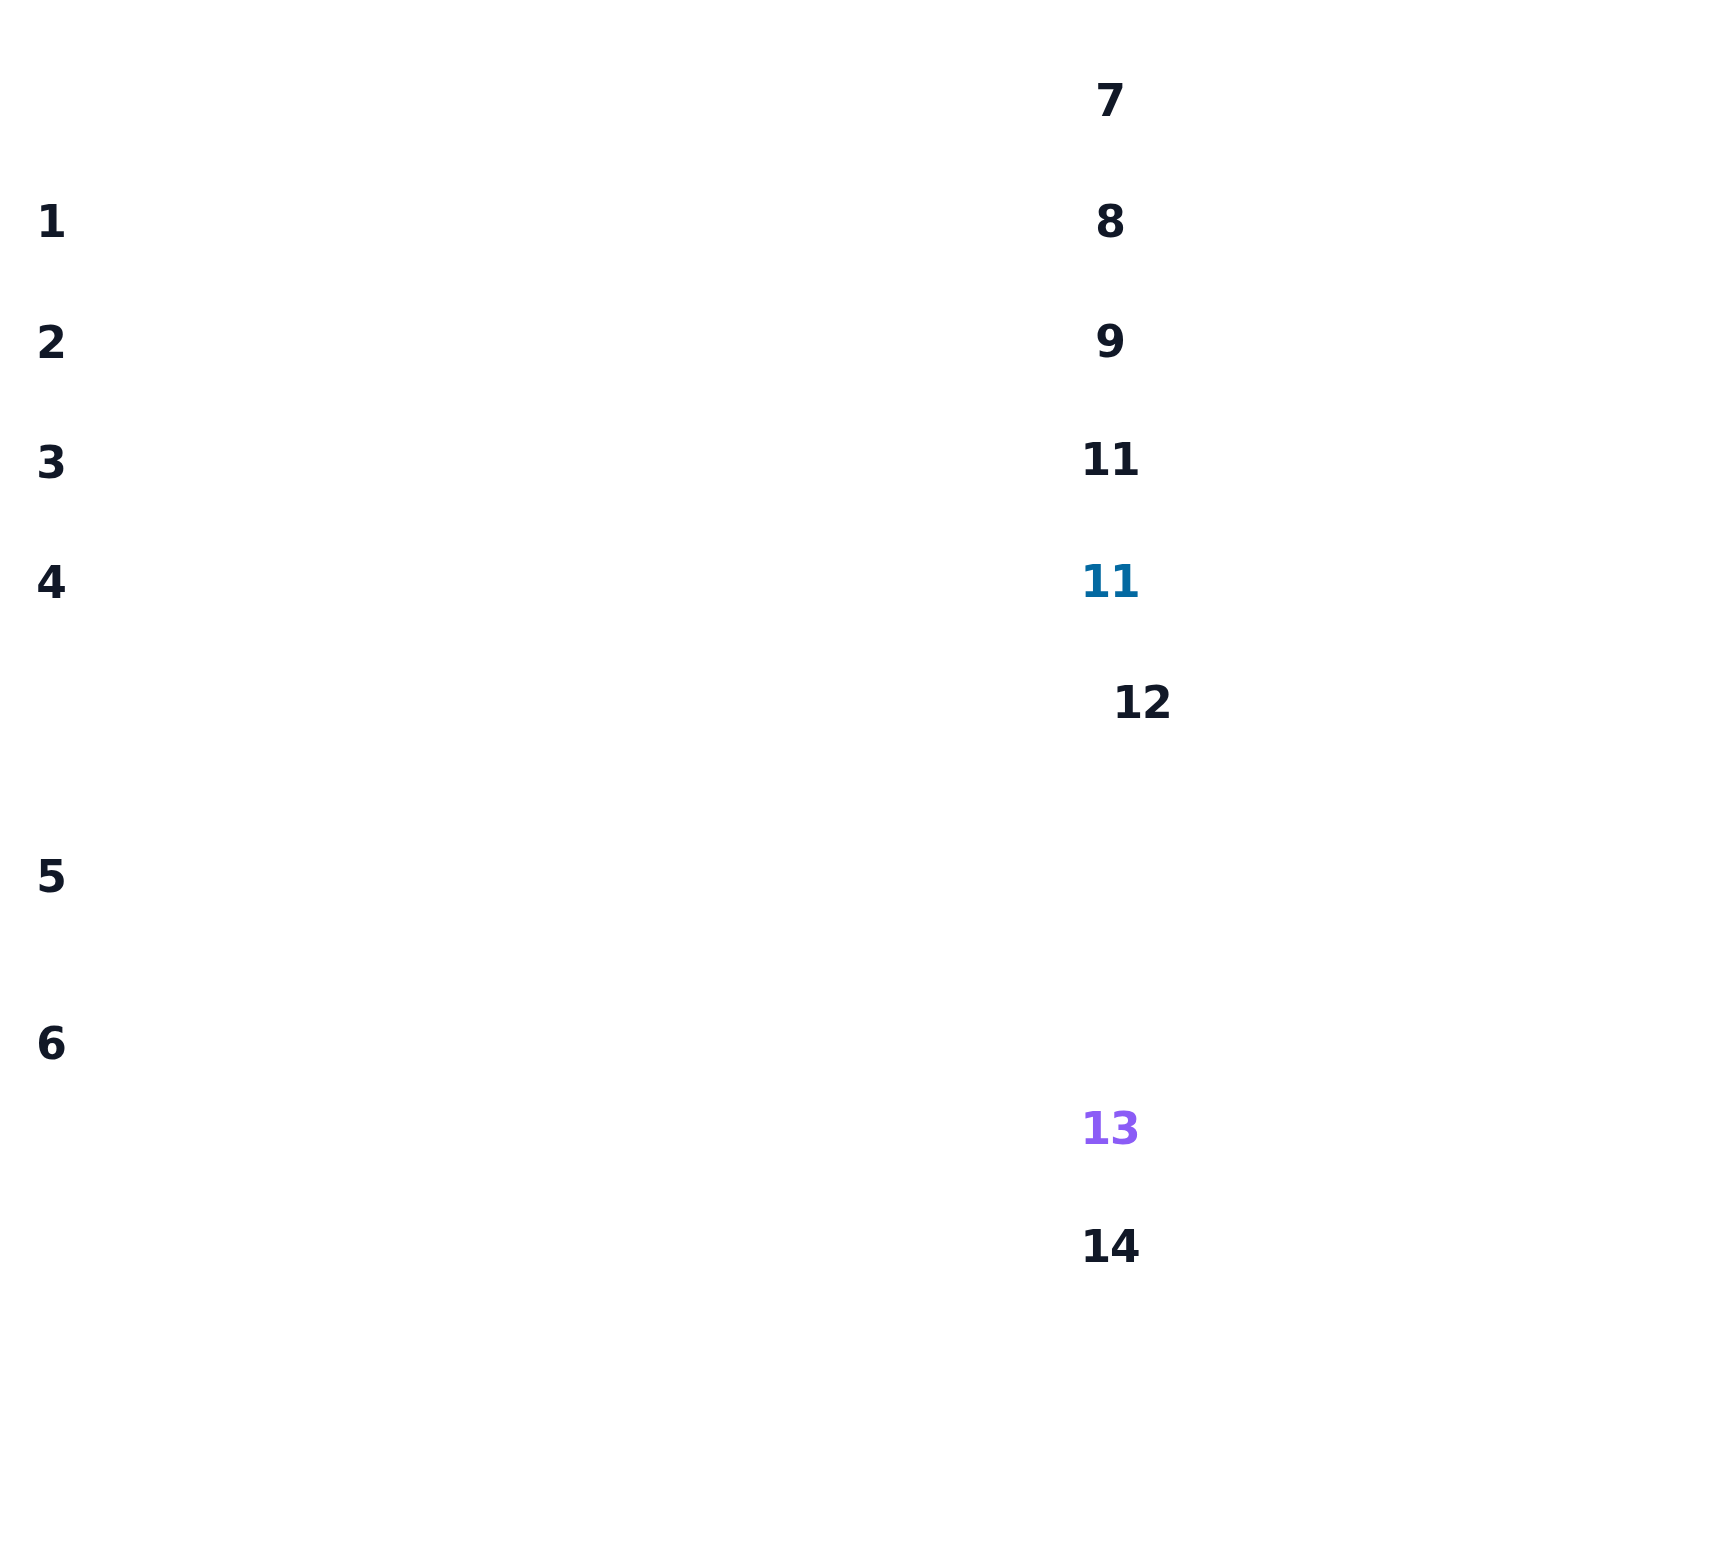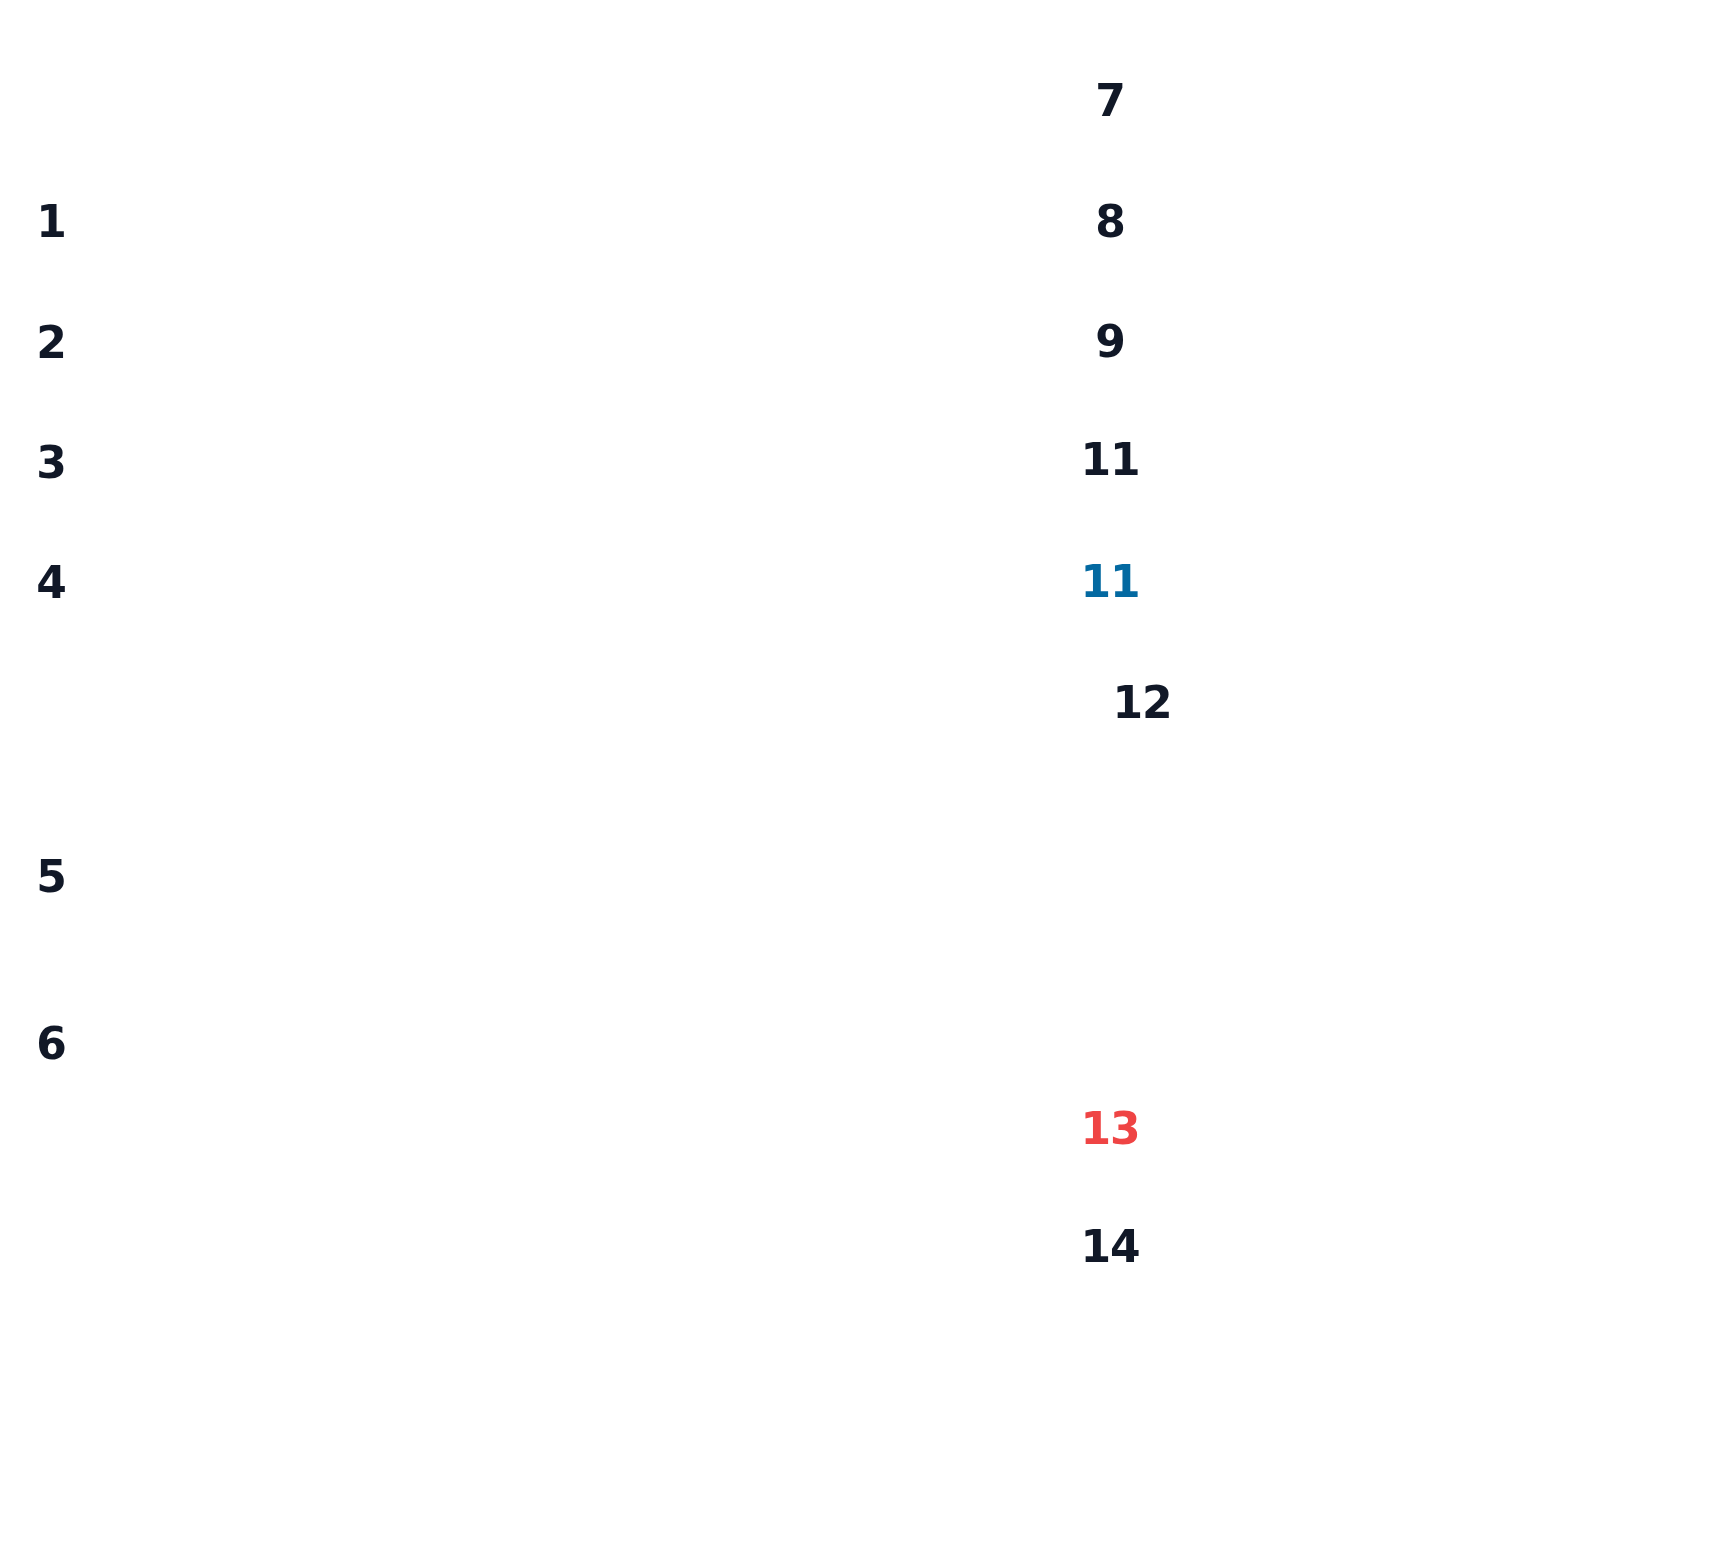--- a/index.html
+++ b/index.html
@@ -51,15 +51,15 @@
   <div id="m4" class="marker" style="color: rgb(17, 24, 39);">4</div>
   <div id="m5" class="marker" style="color: rgb(17, 24, 39);">5</div>
   <div id="m6" class="marker" style="color: rgb(17, 24, 39);">6</div>
 
   <div id="m7" class="marker" style="color: rgb(17, 24, 39);">7</div>
   <div id="m8" class="marker" style="color: rgb(17, 24, 39);">8</div>
   <div id="m9" class="marker" style="color: rgb(17, 24, 39);">9</div>
   <div id="m10" class="marker" style="color: rgb(17, 24, 39);">11</div>
   <div id="m11" class="marker" style="color: #0369a1;">11</div>
   <div id="m12" class="marker" style="color: rgb(17, 24, 39);">12</div>
-  <div id="m13" class="marker" style="color: #ef4444;">13</div>
+  <div id="m13" class="marker" style="color: #8b5cf6;">13</div>
   <div id="m14" class="marker" style="color: rgb(17, 24, 39); text-align: center;">14</div>
 </div>
 
 </body></html>

